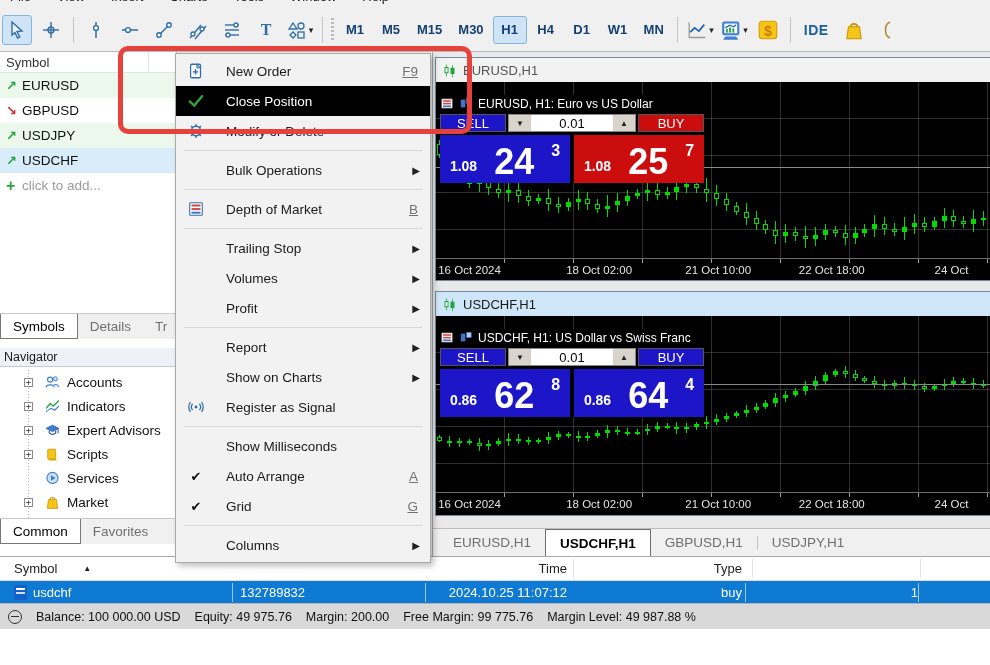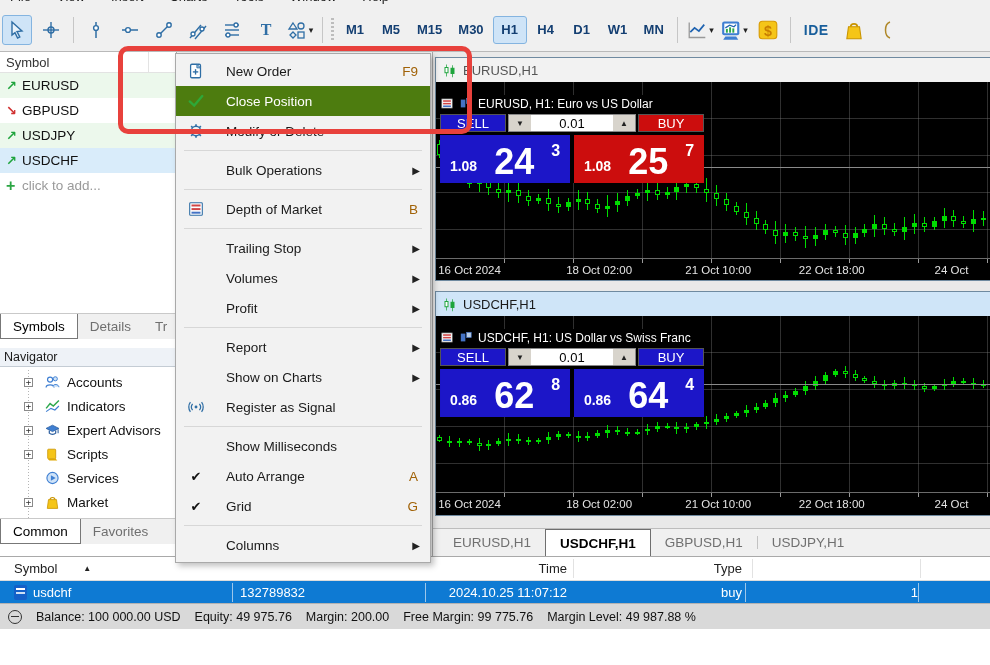--- a/index.html
+++ b/index.html
@@ -45,23 +45,23 @@
   .nav-expand { position:absolute; left:24px; width:9px; height:9px; border:1px solid #8a8a8a; background:#fff; font-size:9px; line-height:7px; text-align:center; color:#333; font-family:"DejaVu Sans Mono",monospace; }
   .nav-icon { position:absolute; left:44px; width:17px; height:16px; }
   .nav-label { position:absolute; left:67px; font-size:13.5px; color:#111; white-space:nowrap; }
   .nav-guide { position:absolute; left:28px; top:0; bottom:0; width:1px; background-image:repeating-linear-gradient(to bottom,#b5b5b5 0 1px,transparent 1px 3px); }
 
   
   .ctx-menu { position:absolute; left:175px; top:53px; width:256px; background:#f2f2f2; border:1px solid #a9a9a9; box-shadow:3px 3px 6px rgba(0,0,0,.25); z-index:50; padding:2px 0; }
   .ctx-item { height:30px; display:flex; align-items:center; position:relative; font-size:13.5px; color:#1a1a1a; }
   .ctx-item .ctx-ico { position:absolute; left:10px; width:20px; height:18px; display:flex; align-items:center; justify-content:center; }
   .ctx-item .ctx-label { position:absolute; left:50px; white-space:nowrap; }
-  .ctx-item .ctx-short { position:absolute; right:12px; color:#a16207; }
+  .ctx-item .ctx-short { position:absolute; right:12px; color:#737373;text-decoration:underline; }
   .ctx-item .ctx-sub { position:absolute; right:10px; font-size:10px; color:#222; }
-  .ctx-item.hl { background:#4d7c0f; }
+  .ctx-item.hl { background:#000000; }
   .ctx-item.hl .ctx-label { color:#ffffff; }
   .ctx-sep { height:1px; background:#d7d7d7; margin:4px 8px; }
   .ctx-check { font-size:13px; color:#111; font-weight:bold; }
 
   
   .charts-region { position:absolute; left:432px; top:52px; width:558px; height:504px; background:#e9e9e9; border-left:1px solid #a9a9a9; }
   .chart-window { position:absolute; left:2px; width:556px; border:1px solid #6f8aa0; background:#000; }
   .chart-title { height:24px; display:flex; align-items:center; padding-left:6px; gap:6px; font-size:13px; }
   .chart-title.inactive { background:#f2f2f2; color:#555; }
   .chart-title.active { background:#cfe5f8; color:#1a1a1a; }

